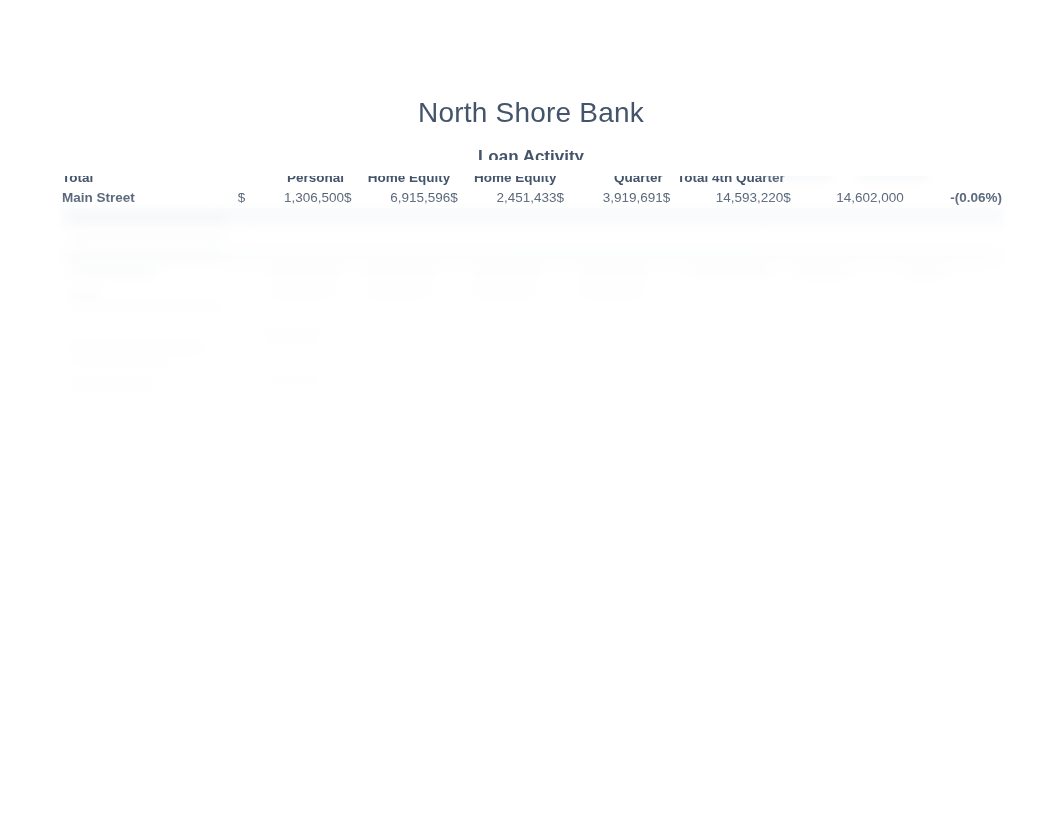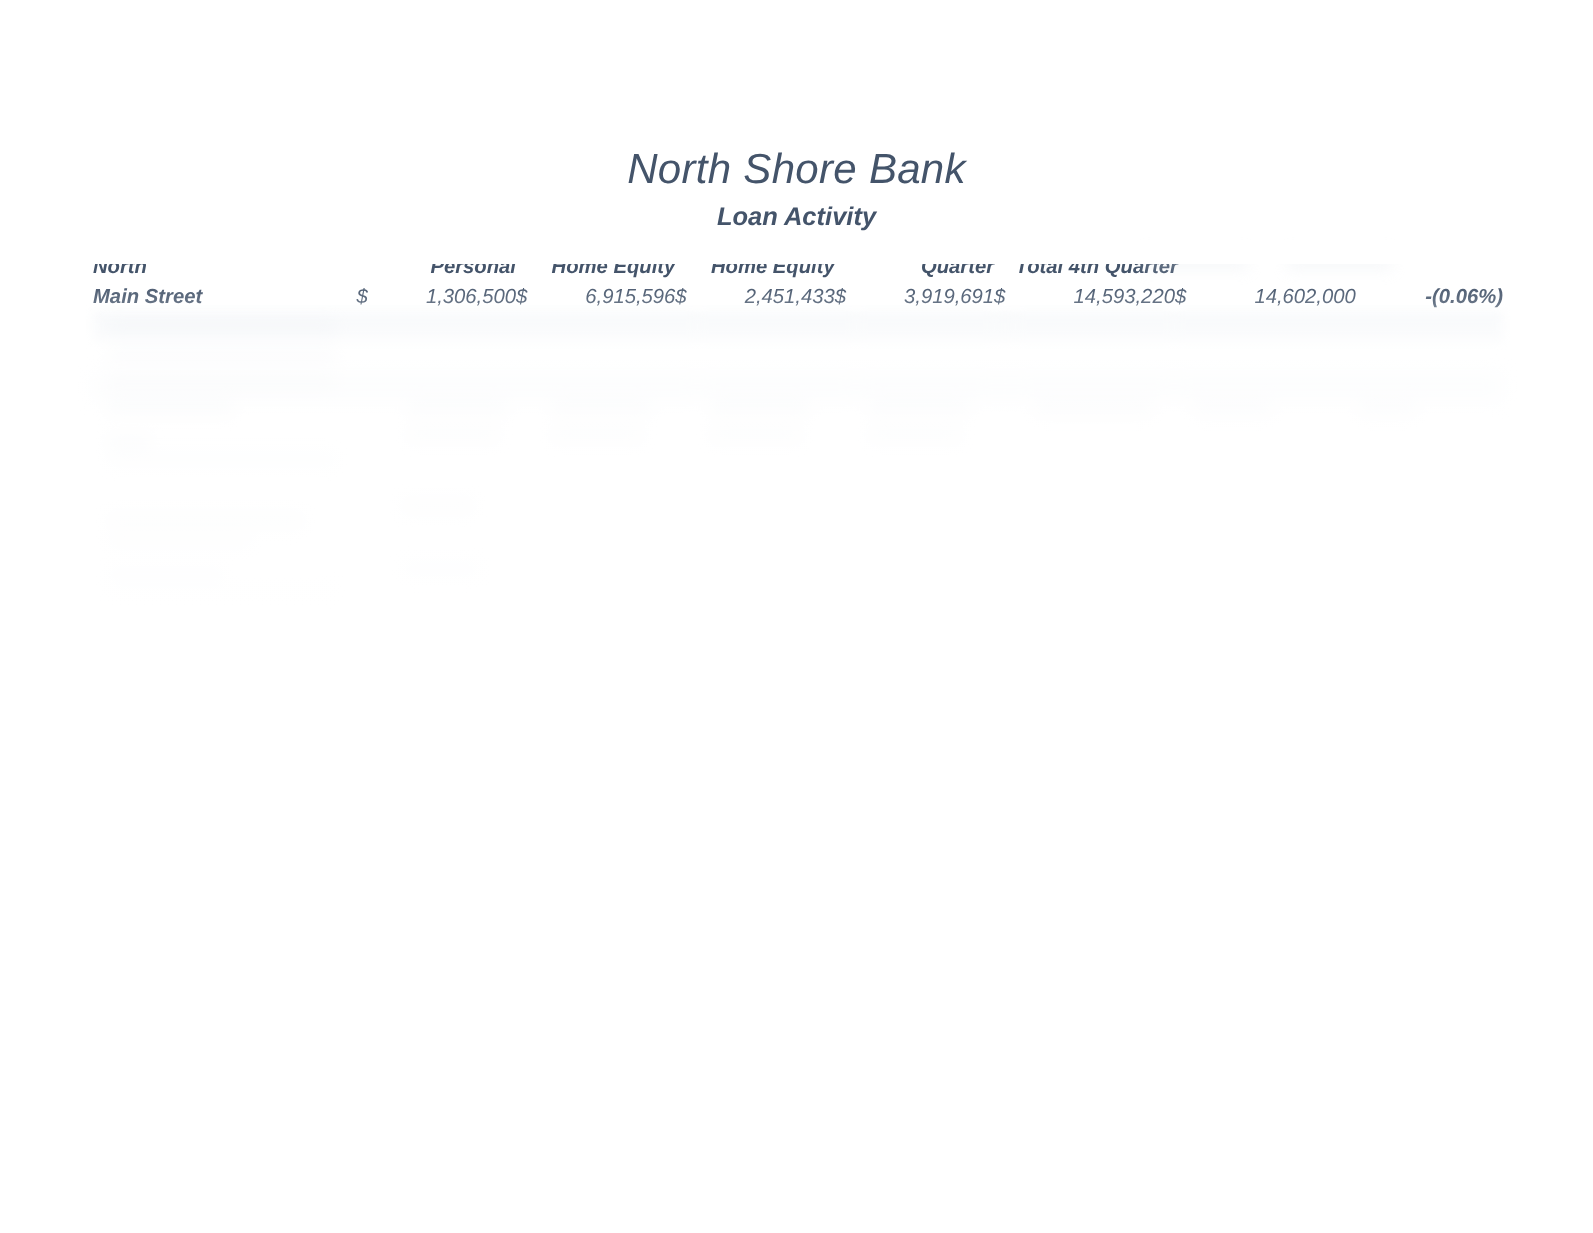--- a/index.html
+++ b/index.html
@@ -10,21 +10,20 @@
     height: 822px;
     overflow: hidden;
     font-family: "Liberation Sans", sans-serif;
   }
 
   #page {
     position: relative;
     width: 1062px;
     height: 822px;
     background: #ffffff;
-    font-style: italic;
   }
 
   
   .title-block {
     position: absolute;
     top: 96px;
     left: 0;
     width: 1062px;
     text-align: center;
   }
@@ -33,21 +32,21 @@
     font-weight: 400;
     color: #44546a;
     letter-spacing: 0.2px;
     line-height: 34px;
   }
   .doc-subtitle {
     font-size: 17px;
     font-weight: bold;
     color: #44546a;
     line-height: 22px;
-    margin-top: 4px;
+    margin-top: 16px;
   }
 
   
   .sheet {
     position: absolute;
     top: 168px;
     left: 62px;
     width: 940px;
   }
 
@@ -160,21 +159,21 @@
           <col class="c-num">
         <col class="c-cur">
           <col class="c-num-wide">
         <col class="c-cur">
           <col class="c-num-wide">
         <col class="c-pct">
       </colgroup>
 
       <thead>
         <tr>
-          <th>North</th>
+          <th>Total</th>
 
           <th></th>
           <th class="num-head">Personal</th>
 
           <th></th>
           <th class="num-head">Home Equity</th>
 
           <th></th>
           <th class="num-head">Home Equity</th>
 

